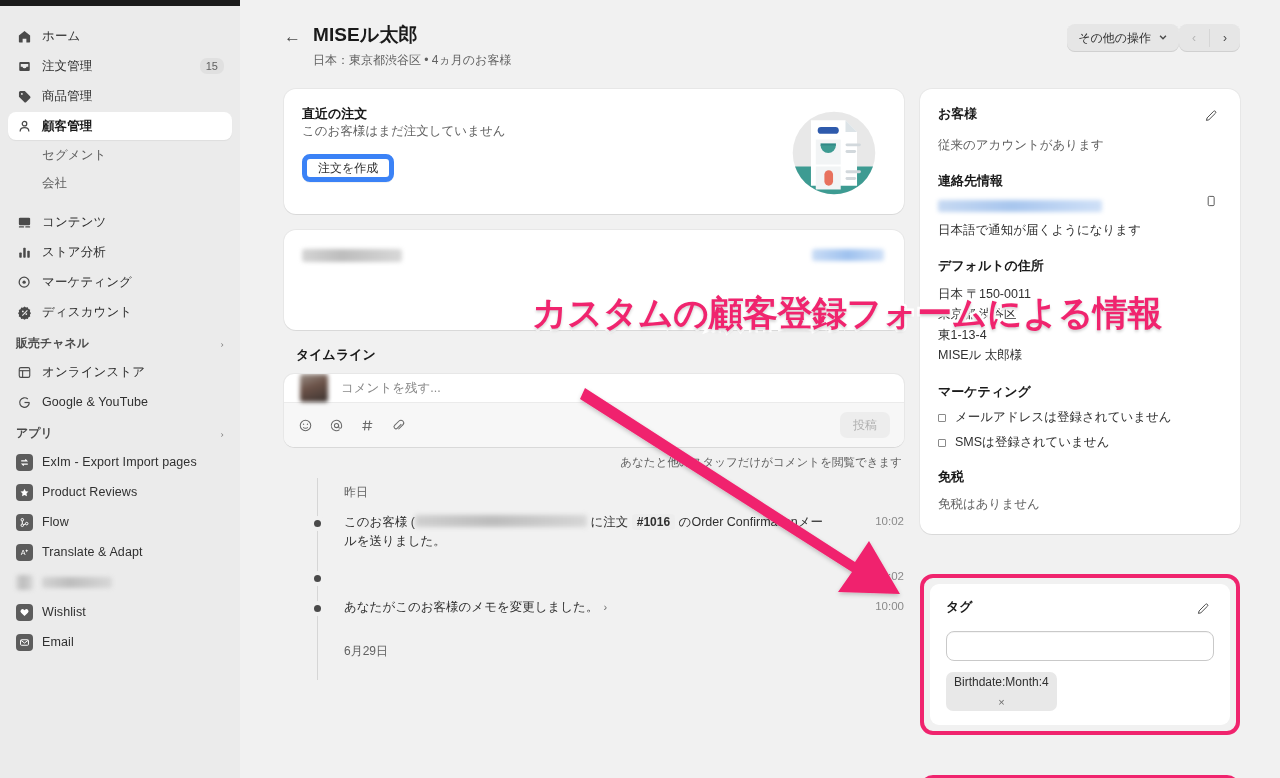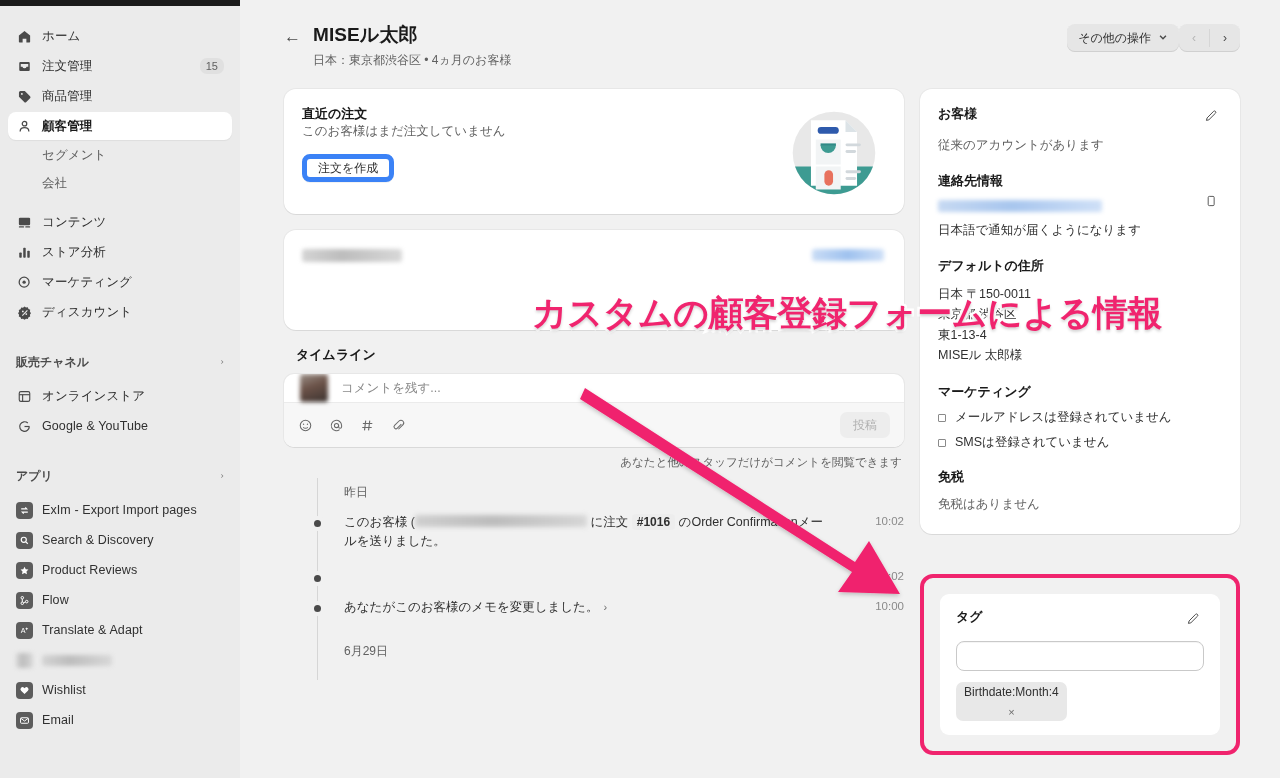--- a/index.html
+++ b/index.html
@@ -38,22 +38,22 @@
   .nav-icon svg { display: block; }
   .nav-label { font-size: 12.5px; color: #303030; letter-spacing: .1px; white-space: nowrap; }
   .nav-badge {
     margin-left: auto; font-size: 11px; color: #616161;
     background: #E0E0E0; border-radius: 7px; padding: 1px 6px;
     line-height: 14px;
   }
   .nav-sub { padding-left: 34px; height: 26px; }
   .nav-sub .nav-label { color: #616161; }
   .nav-section {
-    display: flex; justify-content: space-between;
-    padding: 0 8px; height: 26px; margin-top: 28px; margin-bottom: 2px; font-family: Liberation Serif, serif;
+    display: flex; align-items: center; justify-content: space-between;
+    padding: 0 8px; height: 26px; margin-top: 4px; margin-bottom: 2px; font-family: Liberation Serif, serif;
   }
   .nav-section-title { font-size: 12px; font-weight: 700; color: #4A4A4A; }
   .nav-section-chev { font-size: 11px; color: #8A8A8A; }
   .app-icon {
     width: 17px; height: 17px; border-radius: 4px; background: #5C5C5C;
     color: #fff; font-size: 9px; display: flex; align-items: center; justify-content: center;
     flex: 0 0 17px;
   }
   .app-icon svg { display:block; }
   .blur-box { background: linear-gradient(90deg,#d4d4d4,#bdbdbd 40%,#d8d8d8); border-radius: 3px; filter: blur(2.2px); }
@@ -181,21 +181,21 @@
   .icon-btn { color: #4A4A4A; cursor: pointer; display: flex; align-items: center; justify-content: center;
     width: 22px; height: 22px; border-radius: 6px; }
   .email-blur { width: 164px; height: 12px; margin-top: 10px;
     background: linear-gradient(90deg,#c6d9f2,#a8c6ee 45%,#cfe0f7); border-radius: 2px; filter: blur(2.2px); }
   .contact-row { display: flex; align-items: flex-start; justify-content: space-between; }
   .addr { font-size: 12.5px; color: #303030; line-height: 1.65; margin-top: 9px; }
   .mk-row { display: flex; align-items: center; gap: 9px; font-size: 12.5px; color: #303030; margin-top: 8px; }
   .mk-box { width: 8px; height: 8px; border: 1px solid #8A8A8A; border-radius: 1px; flex: 0 0 8px; }
 
   
-  .hl { border: 4px solid #F0246E; border-radius: 13px; padding: 16px; margin-bottom: 12px; margin-top: 40px; }
+  .hl { border: 4px solid #F0246E; border-radius: 13px; padding: 6px; margin-bottom: 12px; margin-top: 40px; }
   .hl .card { margin-bottom: 0; border-radius: 9px; box-shadow: none; }
   .tag-input {
     width: 100%; height: 30px; border: 1px solid #C9C9C9; border-radius: 8px;
     margin-top: 11px; background: #fff; font-family: inherit; font-size: 12.5px;
     padding: 0 9px; color: #303030; outline: none;
     box-shadow: 0 1px 0 rgba(0,0,0,.04) inset;
   }
   .tag-chip {
     display: inline-flex; align-items: center; gap: 7px;
     background: #E8E8E8; border-radius: 7px; padding: 3px 8px;
@@ -346,29 +346,20 @@
 
     <div class="nav-item">
       <span class="app-icon">
         <svg width="11" height="11" viewBox="0 0 20 20" fill="none" stroke="#fff" stroke-width="2">
             <path d="M4 7h10l-2.5-2.5M16 13H6l2.5 2.5"></path>
           </svg>
       </span>
       <span class="nav-label">ExIm - Export Import pages</span>
     </div>
 
-    <div class="nav-item">
-      <span class="app-icon">
-        <svg width="11" height="11" viewBox="0 0 20 20" fill="none" stroke="#fff" stroke-width="2.2">
-            <circle cx="8.7" cy="8.7" r="4.6"></circle>
-            <path d="M12.4 12.4 16 16"></path>
-          </svg>
-      </span>
-      <span class="nav-label">Search &amp; Discovery</span>
-    </div>
 
     <div class="nav-item">
       <span class="app-icon">
         <svg width="11" height="11" viewBox="0 0 20 20" fill="#fff">
             <path d="m10 3 2.2 4.6 5 .7-3.6 3.5.9 5L10 14.4 5.5 16.8l.9-5L2.8 8.3l5-.7L10 3Z"></path>
           </svg>
       </span>
       <span class="nav-label">Product Reviews</span>
     </div>
 

